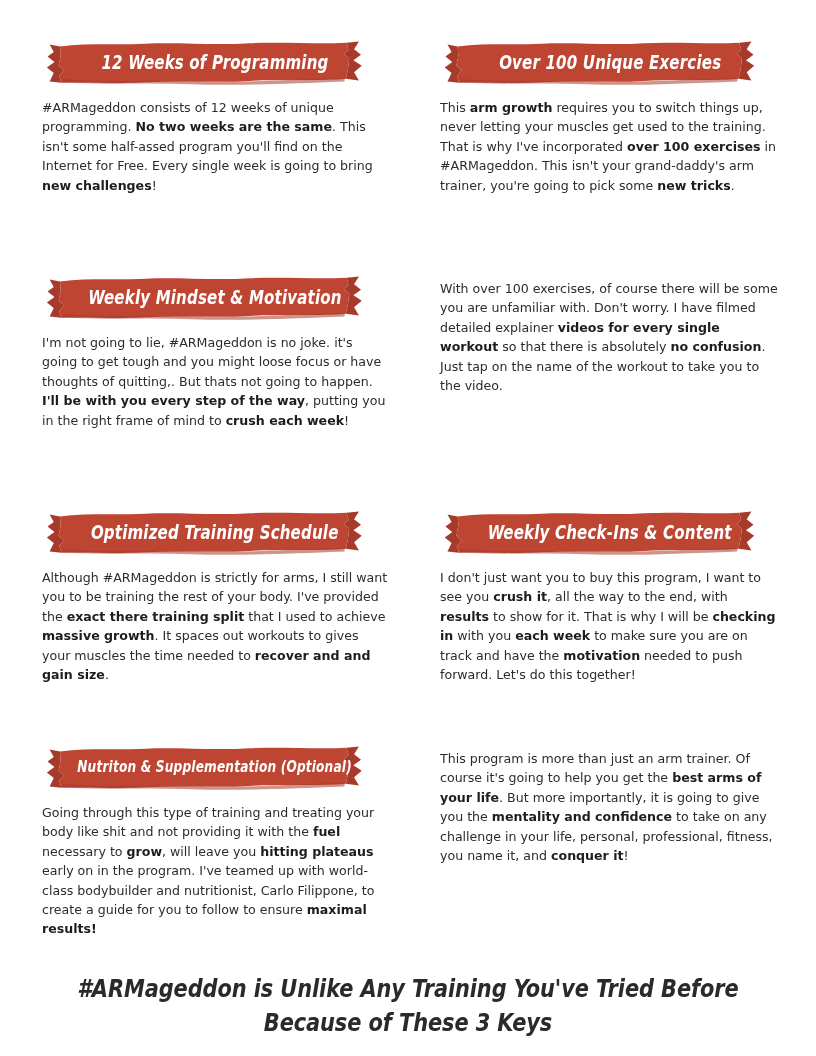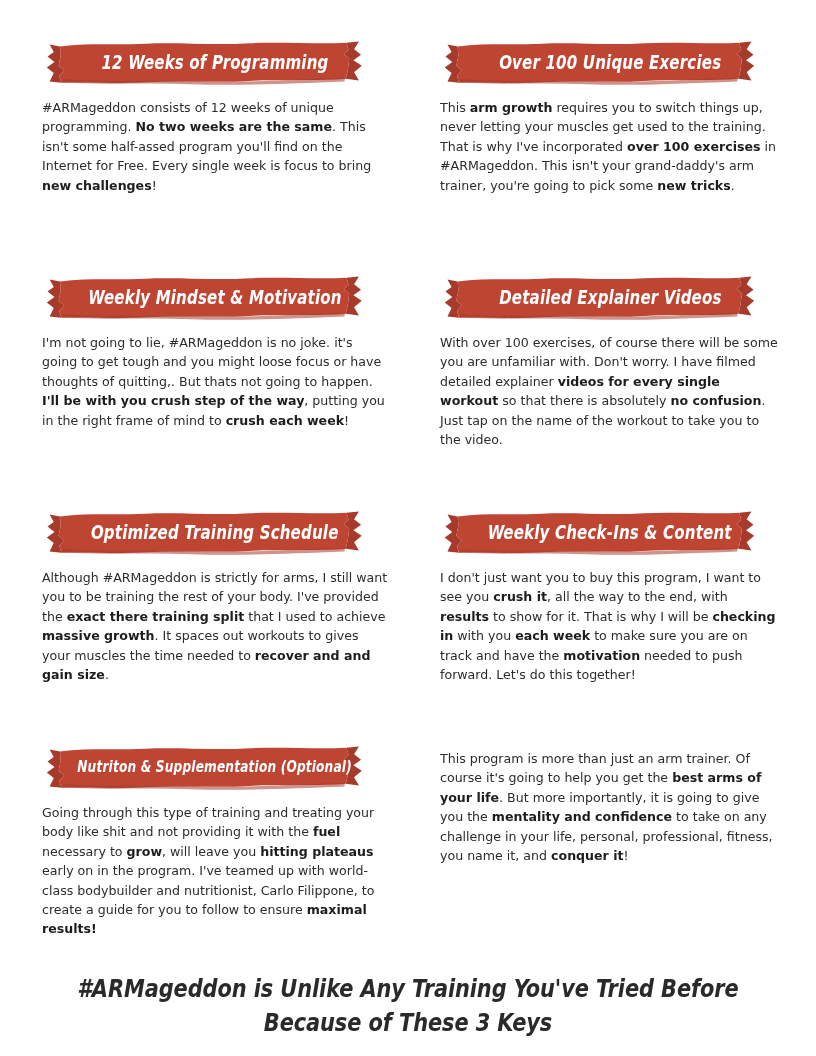--- a/index.html
+++ b/index.html
@@ -117,21 +117,21 @@
       <div class="cell">
         <div class="banner">
           <svg class="banner-shape" viewBox="0 0 1000 100" preserveAspectRatio="none" xmlns="http://www.w3.org/2000/svg">
             <path d="M 52,14 L 22,10 L 34,26 L 16,36 L 36,48 L 14,60 L 34,72 L 22,90 L 56,93 L 50,78 L 64,66 L 48,56 L 54,34 Z" fill="#a63a2b"></path>
             <path d="M 880,6 L 916,3 L 902,20 L 922,32 L 900,44 L 924,56 L 902,70 L 916,88 L 878,84 L 884,64 L 888,40 L 872,30 L 886,22 Z" fill="#a63a2b"></path>
             <path d="M 52,14 C 130,6 210,11 300,8 C 400,5 500,12 600,7 C 700,3 790,10 880,6 L 886,22 L 872,30 L 888,40 L 884,64 L 878,84 C 790,90 700,84 600,89 C 500,94 400,87 300,92 C 212,96 132,90 56,93 L 50,78 L 64,66 L 48,56 L 54,34 Z" fill="#bf4533"></path>
             <path d="M 60,84 C 160,92 300,86 430,90 C 560,94 700,86 876,82 L 874,90 C 700,95 560,100 430,96 C 300,92 160,98 58,92 Z" fill="#a63a2b" opacity="0.55"></path>
           </svg>
           <div class="banner-title">12 Weeks of Programming</div>
         </div>
-        <p class="body-text"><span>#ARMageddon consists of 12 weeks of unique programming. </span><b>No two weeks are the same</b><span>.  This isn't some half-assed program you'll find on the Internet for Free. Every single week is focus to bring </span><b>new challenges</b><span>!</span></p>
+        <p class="body-text"><span>#ARMageddon consists of 12 weeks of unique programming. </span><b>No two weeks are the same</b><span>.  This isn't some half-assed program you'll find on the Internet for Free. Every single week is going to bring </span><b>new challenges</b><span>!</span></p>
       </div>
       <div class="cell right">
         <div class="banner">
           <svg class="banner-shape" viewBox="0 0 1000 100" preserveAspectRatio="none" xmlns="http://www.w3.org/2000/svg">
             <path d="M 52,14 L 22,10 L 34,26 L 16,36 L 36,48 L 14,60 L 34,72 L 22,90 L 56,93 L 50,78 L 64,66 L 48,56 L 54,34 Z" fill="#a63a2b"></path>
             <path d="M 880,6 L 916,3 L 902,20 L 922,32 L 900,44 L 924,56 L 902,70 L 916,88 L 878,84 L 884,64 L 888,40 L 872,30 L 886,22 Z" fill="#a63a2b"></path>
             <path d="M 52,14 C 130,6 210,11 300,8 C 400,5 500,12 600,7 C 700,3 790,10 880,6 L 886,22 L 872,30 L 888,40 L 884,64 L 878,84 C 790,90 700,84 600,89 C 500,94 400,87 300,92 C 212,96 132,90 56,93 L 50,78 L 64,66 L 48,56 L 54,34 Z" fill="#bf4533"></path>
             <path d="M 60,84 C 160,92 300,86 430,90 C 560,94 700,86 876,82 L 874,90 C 700,95 560,100 430,96 C 300,92 160,98 58,92 Z" fill="#a63a2b" opacity="0.55"></path>
           </svg>
           <div class="banner-title">Over 100 Unique Exercies</div>
@@ -141,32 +141,23 @@
       <div class="cell">
         <div class="banner">
           <svg class="banner-shape" viewBox="0 0 1000 100" preserveAspectRatio="none" xmlns="http://www.w3.org/2000/svg">
             <path d="M 52,14 L 22,10 L 34,26 L 16,36 L 36,48 L 14,60 L 34,72 L 22,90 L 56,93 L 50,78 L 64,66 L 48,56 L 54,34 Z" fill="#a63a2b"></path>
             <path d="M 880,6 L 916,3 L 902,20 L 922,32 L 900,44 L 924,56 L 902,70 L 916,88 L 878,84 L 884,64 L 888,40 L 872,30 L 886,22 Z" fill="#a63a2b"></path>
             <path d="M 52,14 C 130,6 210,11 300,8 C 400,5 500,12 600,7 C 700,3 790,10 880,6 L 886,22 L 872,30 L 888,40 L 884,64 L 878,84 C 790,90 700,84 600,89 C 500,94 400,87 300,92 C 212,96 132,90 56,93 L 50,78 L 64,66 L 48,56 L 54,34 Z" fill="#bf4533"></path>
             <path d="M 60,84 C 160,92 300,86 430,90 C 560,94 700,86 876,82 L 874,90 C 700,95 560,100 430,96 C 300,92 160,98 58,92 Z" fill="#a63a2b" opacity="0.55"></path>
           </svg>
           <div class="banner-title">Weekly Mindset &amp; Motivation</div>
         </div>
-        <p class="body-text"><span>I'm not going to lie, #ARMageddon is no joke. it's going to get tough and you might loose focus or have thoughts of quitting,. But thats not going to happen. </span><b>I'll be with you crush step of the way</b><span>, putting you in the right frame of mind to </span><b>crush each week</b><span>!</span></p>
-      </div>
-      <div class="cell right">
-        <div class="banner">
-          <svg class="banner-shape" viewBox="0 0 1000 100" preserveAspectRatio="none" xmlns="http://www.w3.org/2000/svg">
-            <path d="M 52,14 L 22,10 L 34,26 L 16,36 L 36,48 L 14,60 L 34,72 L 22,90 L 56,93 L 50,78 L 64,66 L 48,56 L 54,34 Z" fill="#a63a2b"></path>
-            <path d="M 880,6 L 916,3 L 902,20 L 922,32 L 900,44 L 924,56 L 902,70 L 916,88 L 878,84 L 884,64 L 888,40 L 872,30 L 886,22 Z" fill="#a63a2b"></path>
-            <path d="M 52,14 C 130,6 210,11 300,8 C 400,5 500,12 600,7 C 700,3 790,10 880,6 L 886,22 L 872,30 L 888,40 L 884,64 L 878,84 C 790,90 700,84 600,89 C 500,94 400,87 300,92 C 212,96 132,90 56,93 L 50,78 L 64,66 L 48,56 L 54,34 Z" fill="#bf4533"></path>
-            <path d="M 60,84 C 160,92 300,86 430,90 C 560,94 700,86 876,82 L 874,90 C 700,95 560,100 430,96 C 300,92 160,98 58,92 Z" fill="#a63a2b" opacity="0.55"></path>
-          </svg>
-          <div class="banner-title">Detailed Explainer Videos</div>
-        </div>
+        <p class="body-text"><span>I'm not going to lie, #ARMageddon is no joke. it's going to get tough and you might loose focus or have thoughts of quitting,. But thats not going to happen. </span><b>I'll be with you every step of the way</b><span>, putting you in the right frame of mind to </span><b>crush each week</b><span>!</span></p>
+      </div>
+      <div class="cell right">
         <p class="body-text"><span>With over 100 exercises, of course there will be some you are unfamiliar with. Don't worry. I have filmed detailed explainer </span><b>videos for every single workout</b><span> so that there is absolutely </span><b>no confusion</b><span>. Just tap on the name of the workout to take you to the video.</span></p>
       </div>
       <div class="cell">
         <div class="banner">
           <svg class="banner-shape" viewBox="0 0 1000 100" preserveAspectRatio="none" xmlns="http://www.w3.org/2000/svg">
             <path d="M 52,14 L 22,10 L 34,26 L 16,36 L 36,48 L 14,60 L 34,72 L 22,90 L 56,93 L 50,78 L 64,66 L 48,56 L 54,34 Z" fill="#a63a2b"></path>
             <path d="M 880,6 L 916,3 L 902,20 L 922,32 L 900,44 L 924,56 L 902,70 L 916,88 L 878,84 L 884,64 L 888,40 L 872,30 L 886,22 Z" fill="#a63a2b"></path>
             <path d="M 52,14 C 130,6 210,11 300,8 C 400,5 500,12 600,7 C 700,3 790,10 880,6 L 886,22 L 872,30 L 888,40 L 884,64 L 878,84 C 790,90 700,84 600,89 C 500,94 400,87 300,92 C 212,96 132,90 56,93 L 50,78 L 64,66 L 48,56 L 54,34 Z" fill="#bf4533"></path>
             <path d="M 60,84 C 160,92 300,86 430,90 C 560,94 700,86 876,82 L 874,90 C 700,95 560,100 430,96 C 300,92 160,98 58,92 Z" fill="#a63a2b" opacity="0.55"></path>
           </svg>

